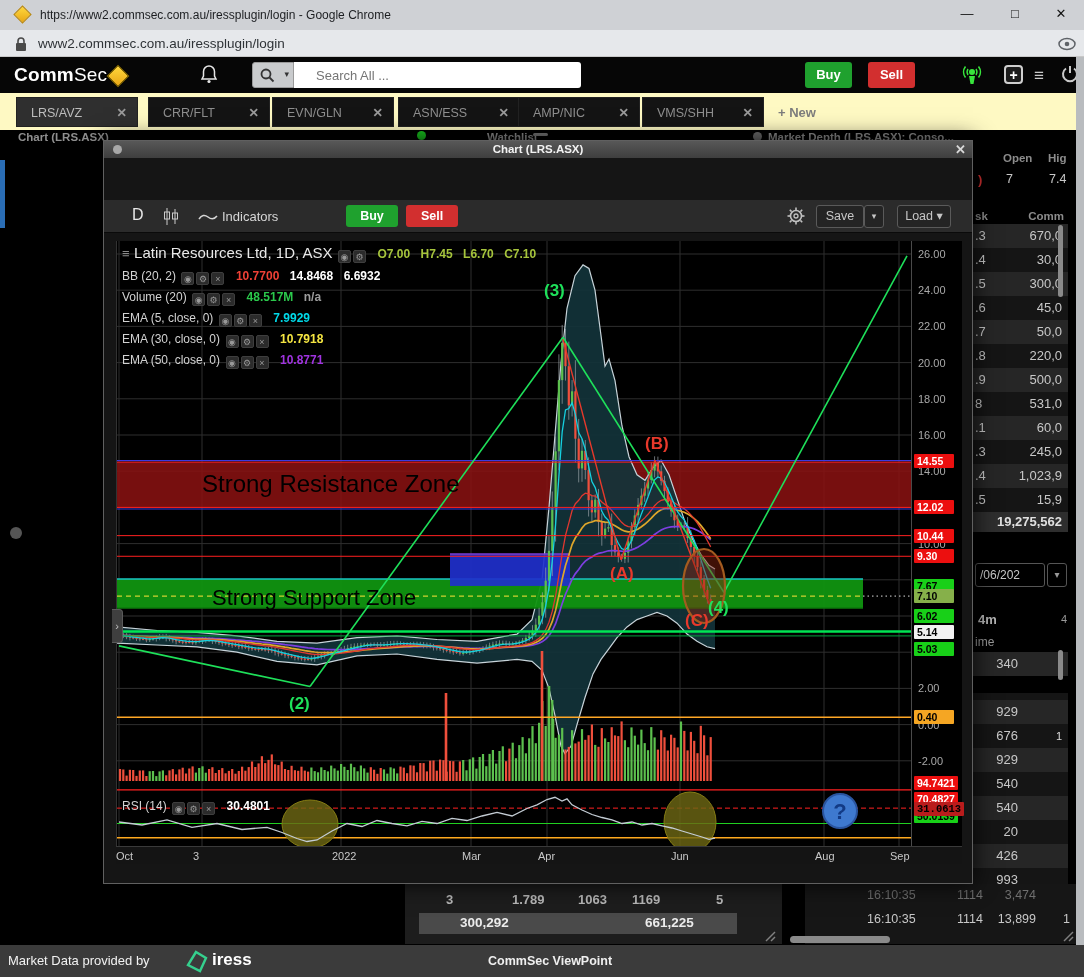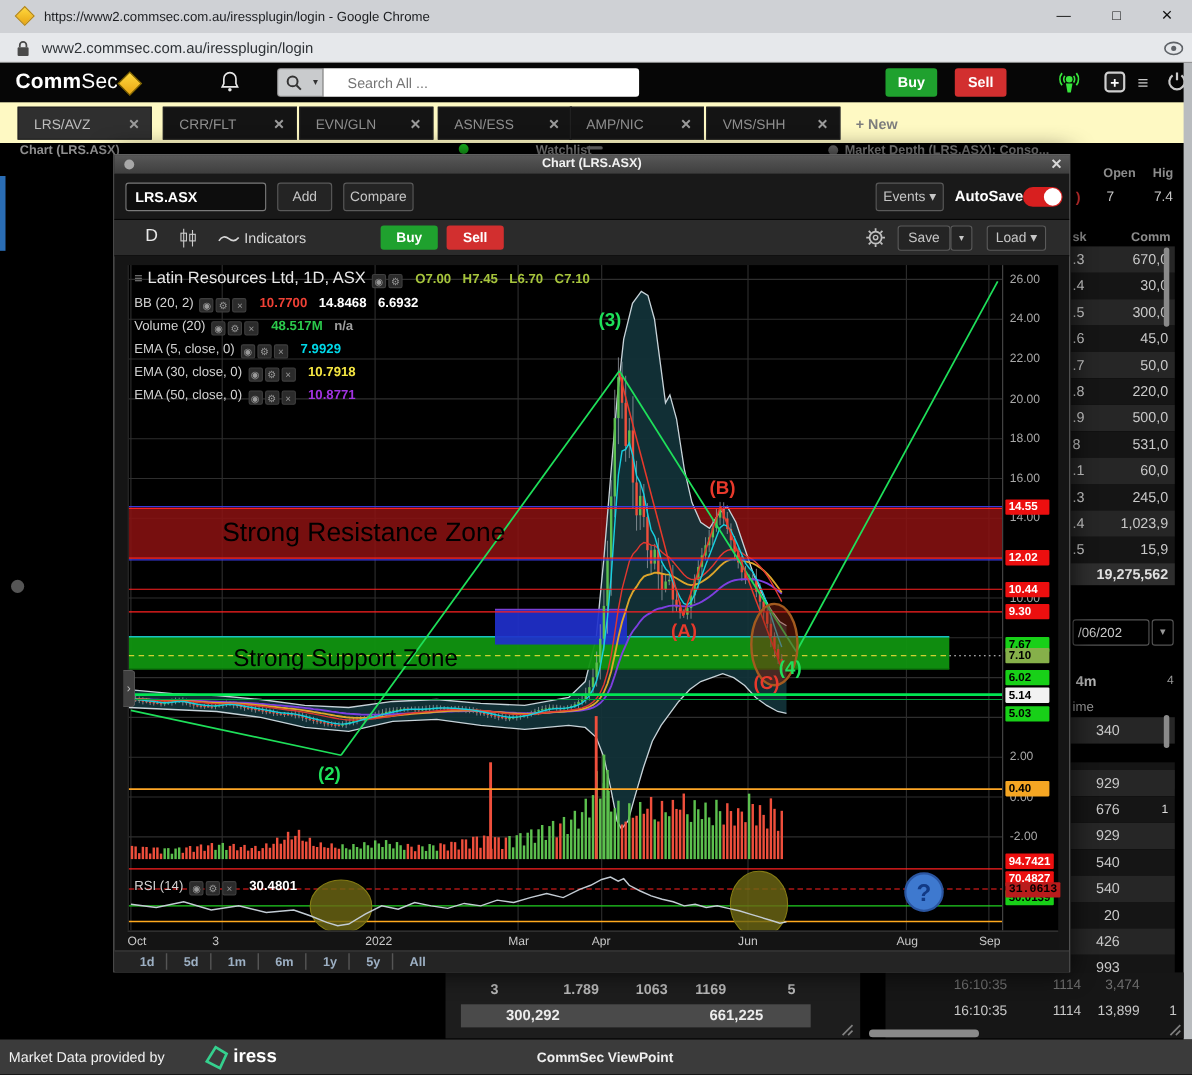--- a/index.html
+++ b/index.html
@@ -310,30 +310,20 @@
   <svg class="abs grip" style="left:1060px;top:928px" width="14" height="14">
       <line x1="4" y1="13" x2="13" y2="4" stroke="#9a9a9a" stroke-width="1.5"></line>
       <line x1="9" y1="13" x2="13" y2="9" stroke="#9a9a9a" stroke-width="1.5"></line>
     </svg>
 
   <div class="abs" id="cwin">
     <div class="abs" id="cw-title"><span>Chart (LRS.ASX)</span></div>
     <div class="abs" id="cw-dot"></div>
     <div class="abs" id="cw-close">✕</div>
 
-    <div class="abs" id="symbar">
-      <input class="abs" id="syminput" value="LRS.ASX" style="">
-      <div class="abs dbtn" style="left:148px;width:50px">Add</div>
-      <div class="abs dbtn" style="left:208px;width:64px">Compare</div>
-      <div class="abs dbtn" style="left:692px;width:62px">Events ▾</div>
-      <div class="abs" id="autosave-lbl">AutoSave</div>
-      <div class="abs" id="toggle">
-          <div class="knob"></div>
-        </div>
-    </div>
 
     <div class="abs" id="ctoolbar">
       <div class="abs" id="interval">D</div>
       <svg class="abs" style="left:58px;top:7px" width="18" height="19">
           <line x1="5" y1="1" x2="5" y2="18" stroke="#ccc" stroke-width="1"></line>
           <rect x="2.5" y="5" width="5" height="7" fill="none" stroke="#ccc"></rect>
           <line x1="13" y1="2" x2="13" y2="17" stroke="#ccc" stroke-width="1"></line>
           <rect x="10.5" y="6" width="5" height="6" fill="none" stroke="#ccc"></rect>
         </svg>
       <svg class="abs" style="left:94px;top:12px" width="20" height="10">
@@ -1058,30 +1048,20 @@
         <span class="chip">◉</span><span class="chip">⚙</span><span class="chip">×</span>
         <span class="lval" style="color: rgb(160, 51, 224);">10.8771</span>
       </div>
       <div class="lrow" style="top:552px">
         <span class="lname">RSI (14)</span>
         <span class="chip">◉</span><span class="chip">⚙</span><span class="chip">×</span>
         <span class="lval" style="color:#fff">30.4801</span>
       </div>
     </div>
 
-    <div class="abs" id="rangebar">
-      <span style="margin-left:14px"></span>
-      <span class="rng">1d</span><span class="rsep">|</span>
-      <span class="rng">5d</span><span class="rsep">|</span>
-      <span class="rng">1m</span><span class="rsep">|</span>
-      <span class="rng">6m</span><span class="rsep">|</span>
-      <span class="rng">1y</span><span class="rsep">|</span>
-      <span class="rng">5y</span><span class="rsep">|</span>
-      <span class="rng">All</span>
-    </div>
   </div>
 
   <div class="abs" id="footer">
     <div class="abs md">Market Data provided by</div>
     <svg class="abs" style="left:186px;top:5px" width="22" height="23">
         <polygon points="10,2 20,8 14,21 2,15" fill="none" stroke="#35d08e" stroke-width="2.4"></polygon>
       </svg>
     <div class="abs" id="iress-word">iress</div>
     <div class="abs" id="viewpoint">CommSec ViewPoint</div>
   </div>

